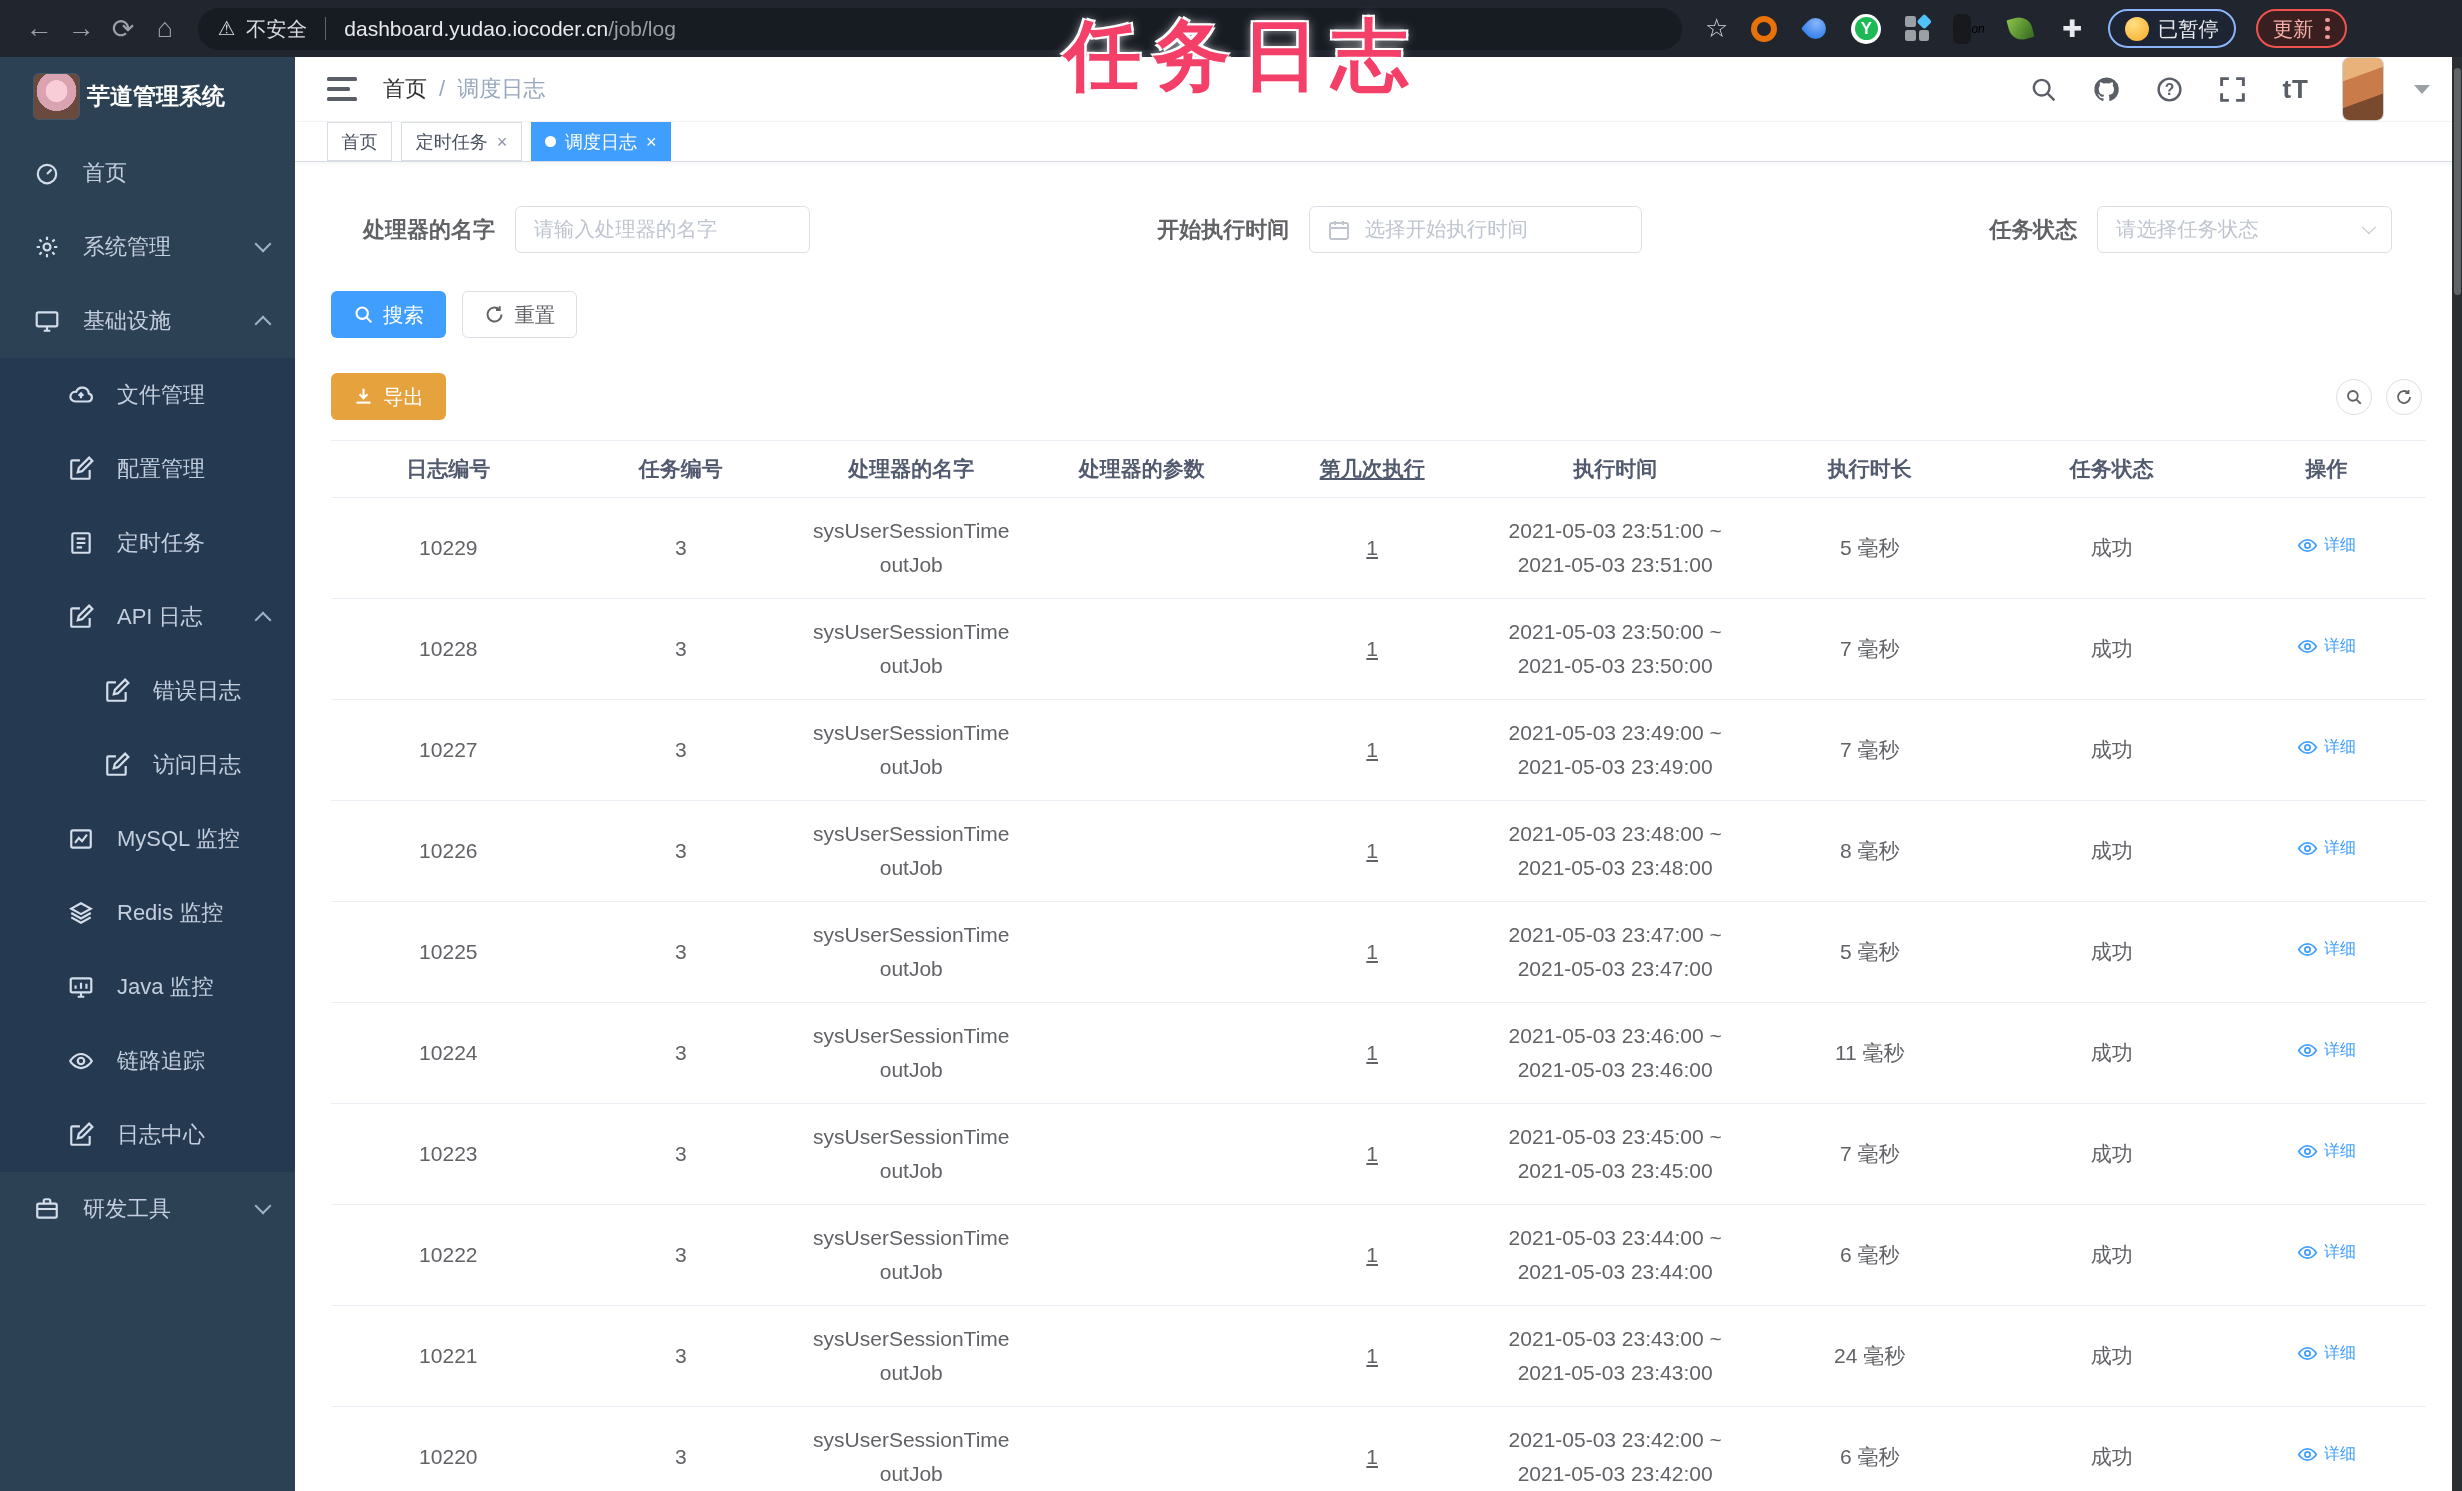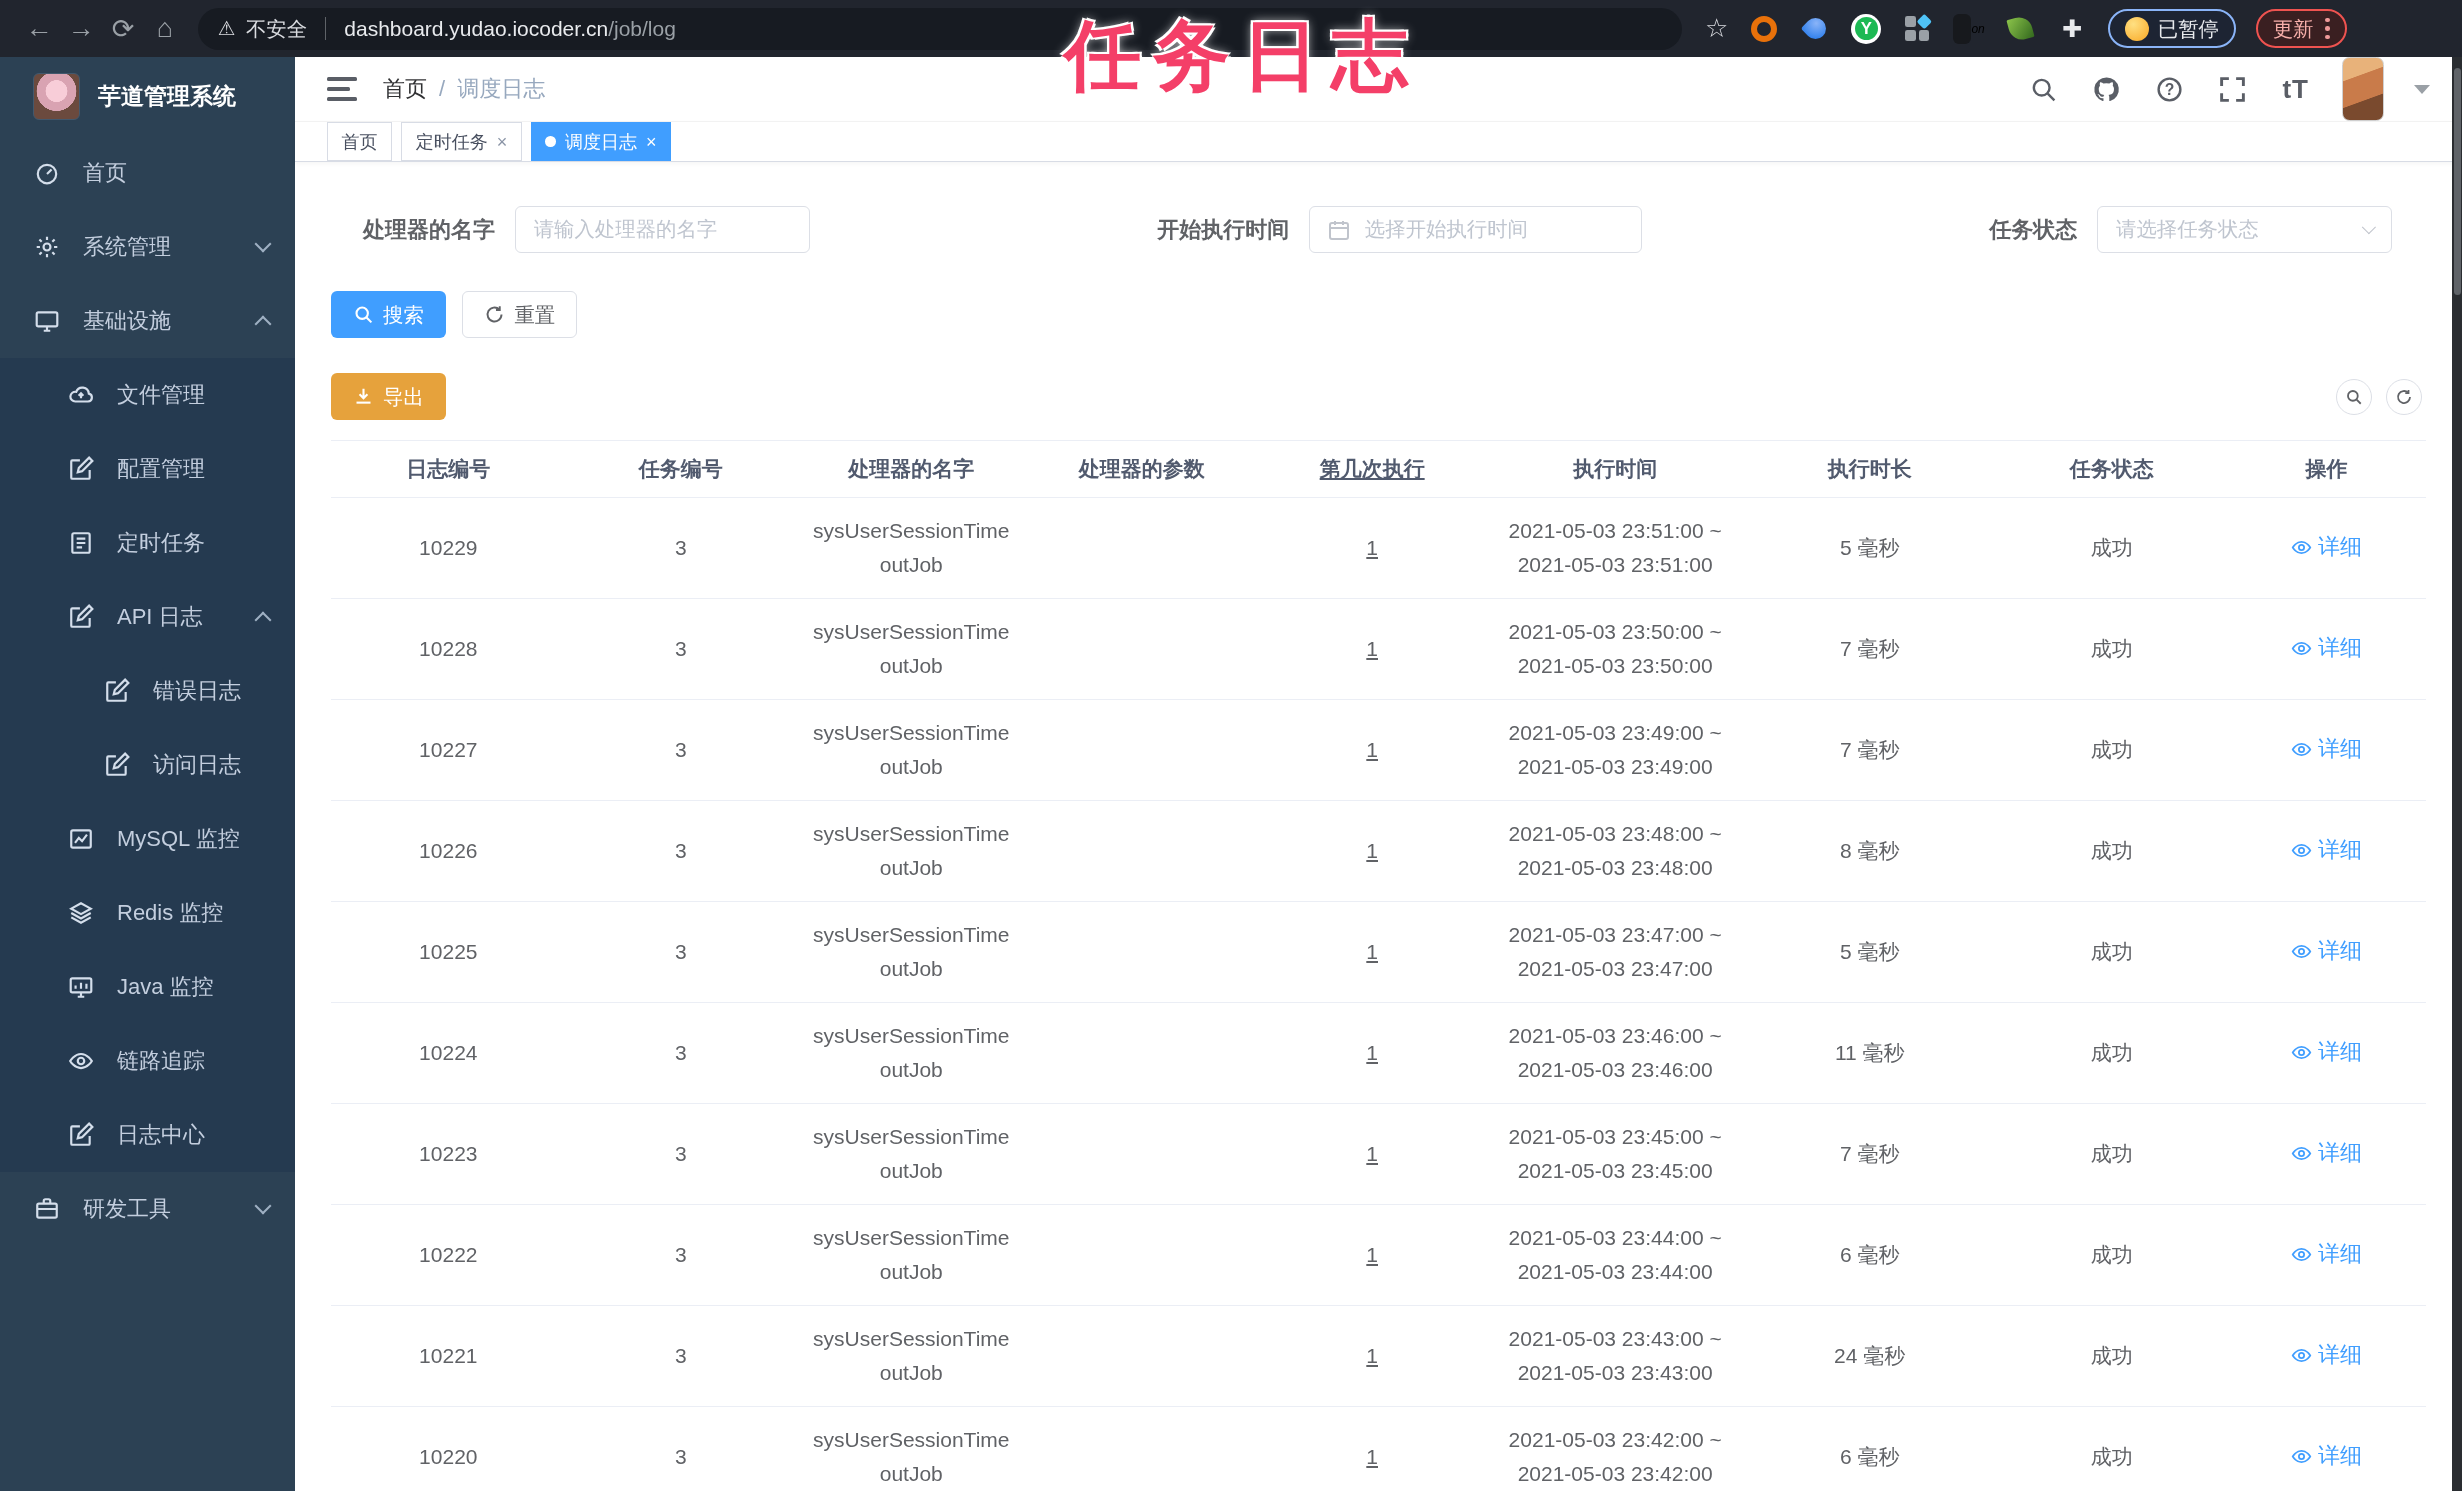--- a/index.html
+++ b/index.html
@@ -33,21 +33,21 @@
   .pill .emoji { width:24px; height:24px; border-radius:50%; background:radial-gradient(circle at 35% 30%,#ffe082,#f9a825); }
   .pill.update { border:2.3px solid #ef5350; background:#3a1f21; color:#f6aea9; gap:12px; }
   .dots3 { display:flex; flex-direction:column; gap:3.8px; }
   .dots3 b { width:4.5px; height:4.5px; border-radius:50%; background:#ef9a9a; }
 
   
   .app { display:flex; height:1434px; }
 
   
   .sidebar { width:295px; background:#2c4154; flex:0 0 auto; display:flex; flex-direction:column; }
-  .logo-row { height:79px; display:flex; align-items:center; gap:18px; padding:0 33px; }
+  .logo-row { height:79px; display:flex; align-items:center; gap:7px; padding:0 33px; }
   .logo-img { width:47px; height:47px; border-radius:6px; flex:0 0 auto;
               background:radial-gradient(circle at 50% 38%,#f8cdd8 0 30%,#d9a3b2 31% 55%,#6b4a3e 56%); border:0.8px solid #42586d; }
   .logo-title { color:#fff; font-size:23px; font-weight:bold; white-space:nowrap; }
   .menu { flex:1; overflow:hidden; }
   .side-item { height:74px; display:flex; align-items:center; gap:23px; padding-left:33px; padding-right:26px;
                color:#c3cede; font-size:22px; cursor:pointer; white-space:nowrap; }
   .side-item.lv1 { padding-left:67px; }
   .side-item.lv2 { padding-left:103px; }
   .side-item.in-sub { background:#253a50; }
   .side-item .s-ic { width:27px; height:27px; flex:0 0 auto; display:flex; align-items:center; justify-content:center; color:#d4deeb; font-size:24px; }
@@ -116,21 +116,21 @@
   
   .table { margin:19.7px 36px 0; }
   .thead { display:flex; align-items:center; height:58px; border-top:0.8px solid #ebeef5; border-bottom:0.8px solid #ebeef5; }
   .th { font-size:21px; font-weight:bold; color:#515a6e; text-align:center; }
   .trow { display:flex; align-items:center; height:101px; border-bottom:0.8px solid #ebeef5; }
   .td { font-size:21px; color:#606266; text-align:center; }
   .c0{width:11.2%;} .c1{width:11%;} .c2{width:11%;} .c3{width:11%;} .c4{width:11%;text-decoration:underline;}
   .c5{width:12.2%;} .c6{width:12.1%;} .c7{width:11%;} .c8{width:9.5%;}
   .handler { max-width:206px; margin:0 auto; word-break:break-all; line-height:1.62; }
   .timecell { line-height:1.62; }
-  .detail-link { color:#409eff; display:inline-flex; align-items:center; gap:6px; cursor:pointer; font-size:22px; }
+  .detail-link { color:#409eff; display:inline-flex; align-items:center; gap:6px; cursor:pointer; font-size:16px; }
   .detail-link svg { width:21px; height:21px; }
 
   
   .annotation { position:absolute; left:1064px; top:4.5px; font-size:77px; font-weight:bold; letter-spacing:12px;
                 z-index:50; white-space:nowrap;
                 text-shadow:-2.3px -2.3px 0 #fff,2.3px -2.3px 0 #fff,-2.3px 2.3px 0 #fff,2.3px 2.3px 0 #fff,0 0 10.6px rgba(255,255,255,.9); }
   .win-scroll { position:absolute; right:0; top:57px; width:9.8px; height:1434px; background:#2a2d31; z-index:60; }
   .win-scroll .thumb { position:absolute; top:10.6px; left:1.5px; width:6.8px; height:227px; background:#5f6368; border-radius:3.8px; }
 </style>
 </head>

